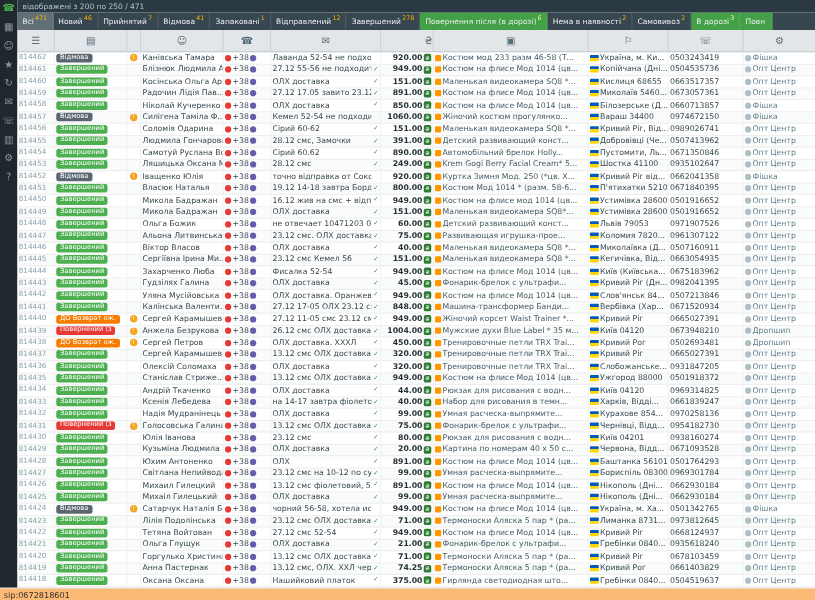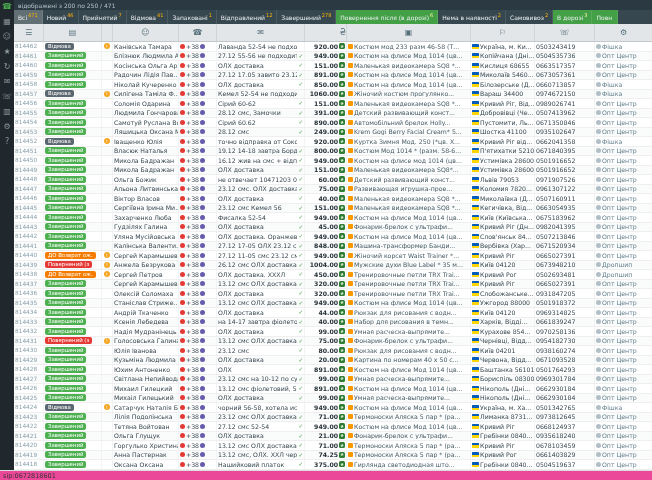--- a/index.html
+++ b/index.html
@@ -61,21 +61,21 @@
   .ccheck { margin-left:auto; color:#43a047; font-size:5.5px; flex:none; }
   .price { font-weight:bold; color:#263238; }
   .uah { width:6px; height:6px; border-radius:1.5px; background:#2e7d32; color:#fff; font-size:4px; display:flex; align-items:center; justify-content:center; flex:none; }
   .pbox { width:5px; height:5px; border-radius:1px; background:#ff9800; flex:none; }
   .ptext { color:#455a64; overflow:hidden; }
   .flag { width:7px; height:5px; background:linear-gradient(#005bbb 50%, #ffd500 50%); flex:none; border-radius:0.5px; }
   .srcico { width:5px; height:5px; border-radius:50%; background:#b0bec5; flex:none; }
   .src { color:#607d8b; }
 
   
-  .statusbar { height:10px; background:#ec4899; border-top:1px solid #ddd; display:flex; align-items:center; padding:0 3px; font-size:6.5px; color:#333; }
+  .statusbar { height:10px; background:#fdba74; border-top:1px solid #ddd; display:flex; align-items:center; padding:0 3px; font-size:6.5px; color:#333; }
 </style>
 </head>
 <body>
 
 <div class="app">
   <aside class="sidebar">
       <span class="sb-ico green">☎</span>
       <span class="sb-ico">▦</span>
       <span class="sb-ico">☺</span>
       <span class="sb-ico">★</span>

